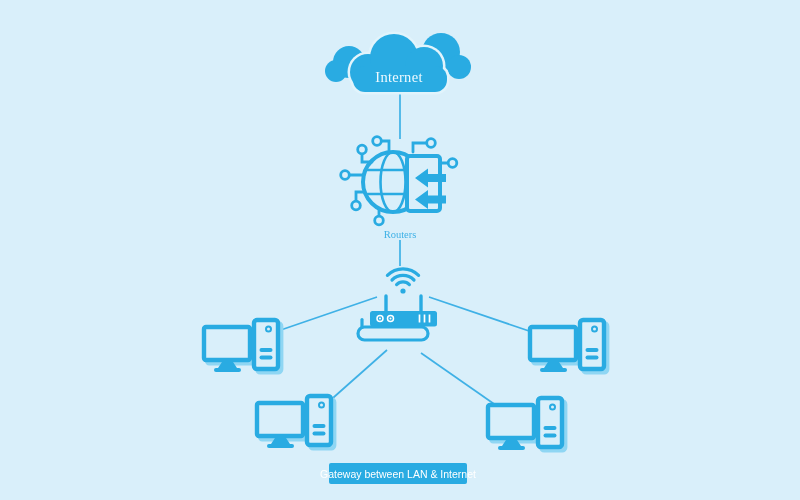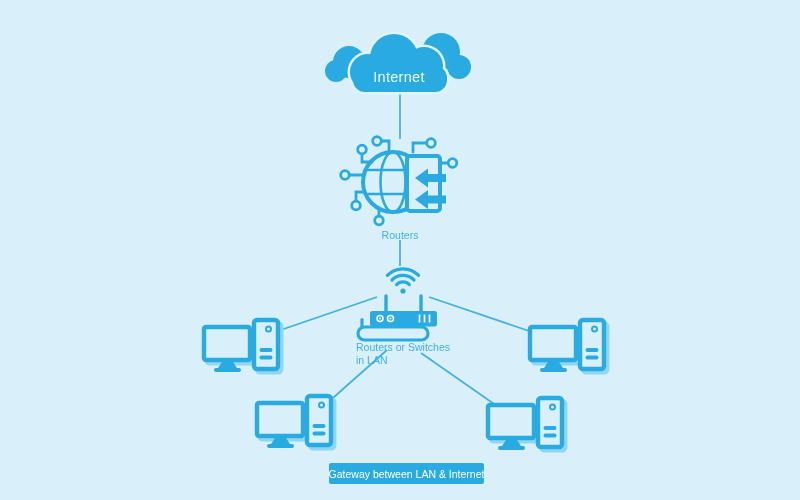--- a/index.html
+++ b/index.html
@@ -15,25 +15,25 @@
   
   .blue-fill{fill:#29abe2;}
   .blue-stroke{stroke:#29abe2;fill:none;}
   .halo{fill:#e1f4fc;}
   .bgfill{fill:#d9effa;}
   .shadow-stroke{stroke:#8fd6f3;fill:none;}
   .thin-line{stroke:#3fb1e6;stroke-width:1.7;}
   .white-detail{stroke:#ffffff;fill:none;}
 
   
-  .lbl{position:absolute;transform:translateX(-50%);white-space:nowrap;text-align:left;}
+  .lbl{position:absolute;transform:translateX(-50%);white-space:nowrap;text-align:right;font-family:Liberation Serif, serif;}
   .internet-lbl{color:#eefaff;font-size:14.5px;letter-spacing:.3px;}
   .node-lbl{color:#3fb1e6;font-size:10.5px;line-height:12.5px;}
   .caption{
-    position:absolute;left:329px;top:463px;width:155px;height:21px;
+    position:absolute;left:329px;top:463px;width:138px;height:21px;
     background:#29abe2;color:#ffffff;font-size:10.5px;border-radius:2px;
     display:flex;align-items:center;justify-content:center;white-space:nowrap;
   }
 </style>
 </head>
 <body>
 
 <div class="stage">
 
   <svg width="800" height="500" viewBox="0 0 800 500">
@@ -133,21 +133,17 @@
     <use href="#pc" transform="translate(202,320)"></use>
     <use href="#pc" transform="translate(528,320)"></use>
     <use href="#pc" transform="translate(255,396)"></use>
     <use href="#pc" transform="translate(486,398)"></use>
   </svg>
 
   <div class="lbl internet-lbl" style="left:399px;top:69px;">Internet</div>
 
   <div class="lbl node-lbl" style="left:400px;top:229px;">Routers</div>
 
-  <div class="lbl node-lbl" style="left:403px;top:341px;">
-    <div>Routers or Switches</div>
-    <div>in LAN</div>
-  </div>
 
   <div class="caption">
     <span>Gateway between LAN &amp; Internet</span>
   </div>
 </div>
 
 </body></html>

